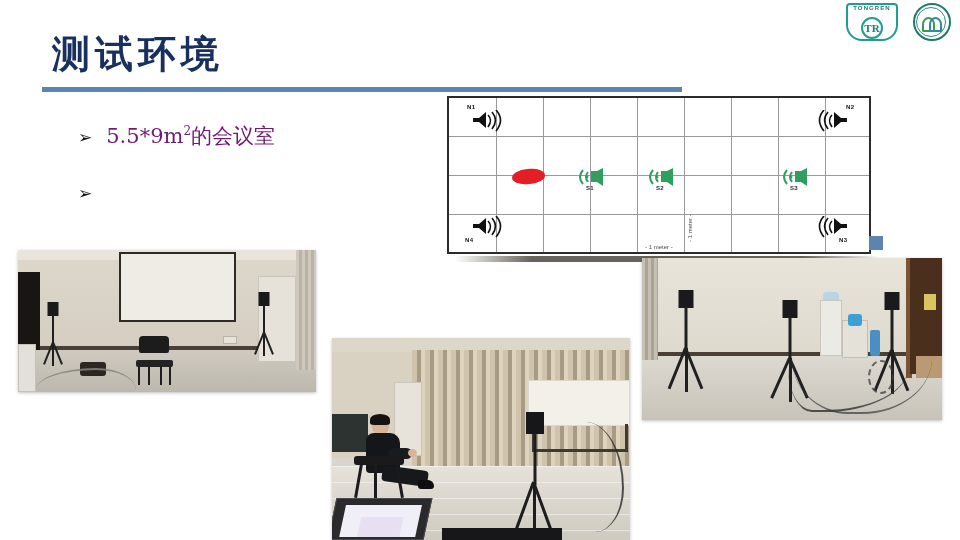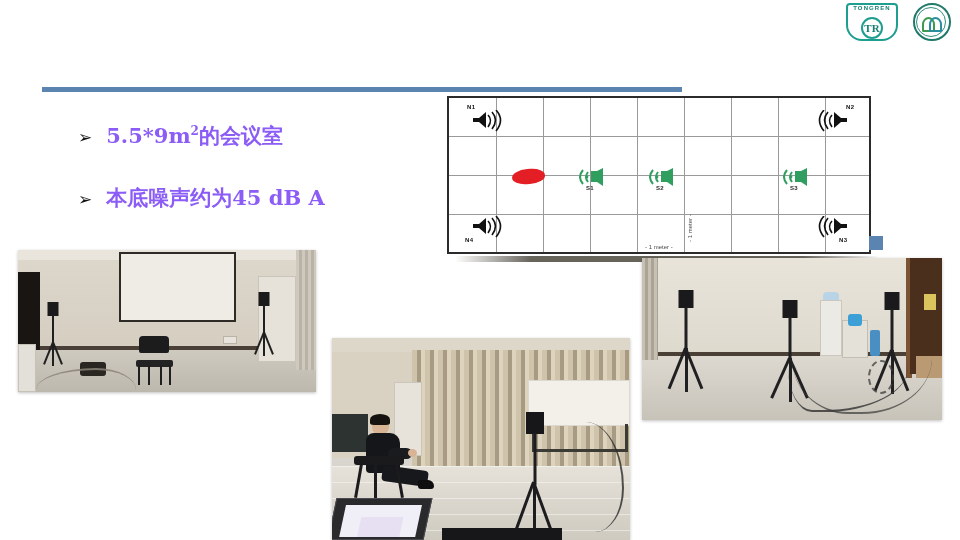--- a/index.html
+++ b/index.html
@@ -95,21 +95,21 @@
 
   
   .bullets { position: absolute; left: 78px; top: 118px; width: 360px; }
   .bullet { display: flex; align-items: baseline; margin-bottom: 36px; }
   .bullet-marker {
     font-size: 17px; color: #111; margin-right: 14px; line-height: 1;
     font-family: "DejaVu Sans", sans-serif;
   }
   .bullet-text {
     font-family: "DejaVu Serif", "Liberation Serif", serif;
-    font-size: 21px; font-weight: 700; color: #8b5cf6; line-height: 26px;
+    font-size: 21px; font-weight: 400; color: #701a75; line-height: 26px;
   }
   .bullet-text sup { font-size: 12px; vertical-align: super; }
 
   
   .diagram {
     position: absolute; left: 447px; top: 96px; width: 424px; height: 158px;
     background: #ffffff; border: 2px solid #2b2b2b;
   }
   .grid-v, .grid-h { position: absolute; background: #9a9a9a; }
   .grid-v { width: 1px; top: 0; bottom: 0; }
@@ -275,33 +275,33 @@
 
     <div class="logo logo-seal">
       <div class="seal-outer"></div>
       <div class="seal-ring"></div>
       <div class="seal-top"></div>
       <div class="seal-mark"></div>
     </div>
 
   </div>
 
+  <div class="title">测试环境</div>
   <div class="title-rule"></div>
   <div class="title-rule-ext"></div>
 
   <div class="bullets">
 
     <div class="bullet">
       <span class="bullet-marker">➢</span>
       <span class="bullet-text"><span>5.5*9m</span><sup>2</sup><span>的会议室</span></span>
     </div>
 
     <div class="bullet">
       <span class="bullet-marker">➢</span>
-      <span class="bullet-text"><span>本底噪声约为45 dB A</span></span>
     </div>
 
   </div>
 
   <div class="diagram">
 
     <div class="grid-v" style="left:47px"></div>
     <div class="grid-v" style="left:94px"></div>
     <div class="grid-v" style="left:141px"></div>
     <div class="grid-v" style="left:188px"></div>

